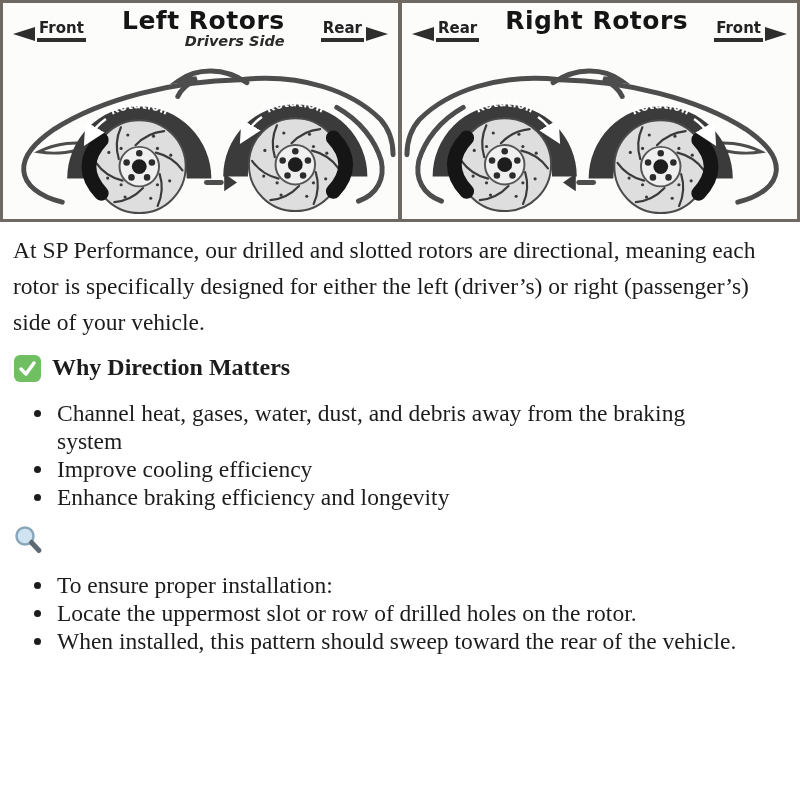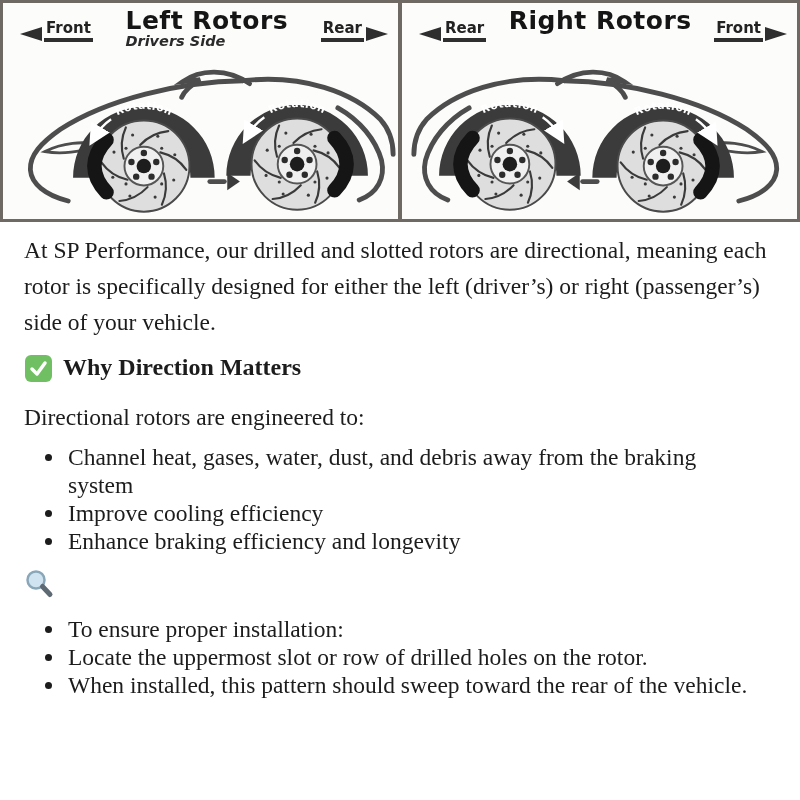--- a/index.html
+++ b/index.html
@@ -6,42 +6,42 @@
   html, body { width: 800px; height: 800px; background: #ffffff; overflow: hidden; }
   body { font-family: "Liberation Serif", serif; color: #1c1c1c; }
 
   
   .figure {
     width: 800px; height: 222px;
     border: 3px solid #6e6963;
     display: flex;
     background: #fcfcfb;
   }
-  .panel { flex: 1 1 0; display: flex; flex-direction: column; overflow: hidden; margin-left: 7px; }
+  .panel { flex: 1 1 0; display: flex; flex-direction: column; overflow: hidden; }
   .panel.left { border-right: 4px solid #6e6963; }
   .panel-header {
     height: 50px; display: flex; justify-content: space-between;
     padding: 5px 10px 0 10px;
     font-family: "DejaVu Sans", sans-serif;
   }
-  .titles { text-align: left; line-height: 1.05; }
+  .titles { text-align: right; line-height: 1.05; }
   .ptitle { font-size: 25px; font-weight: bold; color: #151515; letter-spacing: 0.5px; }
   .psub { font-size: 14.5px; font-weight: bold; font-style: italic; color: #2a2a2a; }
   .dir {
     display: inline-flex; align-items: flex-end; gap: 0px;
     height: 26px; margin-top: 8px;
     font-size: 15px; font-weight: bold; color: #222;
   }
   .dir .lbl { border-bottom: 4px solid #2e2e2e; padding: 0 2px 1px 2px; }
   .dir svg { display: block; margin-bottom: 0; }
   .car { display: block; width: 100%; height: 166px; }
   .rot { fill: #ffffff; font-family: "DejaVu Sans", sans-serif; font-size: 11px; font-weight: bold; letter-spacing: 0.5px; }
 
   
-  .content { padding: 10px 30px 0 24px; }
+  .content { padding: 10px 30px 0 13px; }
   .intro { font-size: 23.5px; line-height: 36px; margin-bottom: 14px; max-width: 750px; }
   .sec-head {
     display: flex; align-items: flex-start; gap: 10px;
     font-size: 24px; font-weight: bold; margin-bottom: 16px;
   }
   .sec-head svg { flex: 0 0 auto; display: block; }
   .sec-head.plain { font-weight: normal; font-size: 23.5px; gap: 6px; color: #222; }
   .lead { font-size: 23.5px; line-height: 36px; margin-bottom: 8px; }
   ul.blist { margin: 0 0 14px 0; padding-left: 42px; list-style: disc; }
   ul.blist li { font-size: 23.5px; line-height: 28px; padding-left: 2px; max-width: 700px; }
@@ -188,21 +188,20 @@
   <p class="intro">At SP Performance, our drilled and slotted rotors are directional, meaning each rotor is specifically designed for either the left (driver’s) or right (passenger’s) side of your vehicle.</p>
 
   <div class="sec-head">
     <svg width="29" height="29" viewBox="0 0 29 29">
       <rect x="1" y="1" width="27" height="27" rx="6" fill="#71bf63"></rect>
       <path d="M8,15 L13,20 L21,9" stroke="#ffffff" stroke-width="3.5" fill="none" stroke-linecap="round" stroke-linejoin="round"></path>
     </svg>
     <span>Why Direction Matters</span>
   </div>
 
-  <p class="lead">Directional rotors are engineered to:</p>
 
   <ul class="blist">
     <li>Channel heat, gases, water, dust, and debris away from the braking system</li>
     <li>Improve cooling efficiency</li>
     <li>Enhance braking efficiency and longevity</li>
   </ul>
 
   <div class="sec-head plain">
     <svg width="30" height="30" viewBox="0 0 30 30">
       <circle cx="12" cy="11" r="8.5" fill="#cfe3f0" stroke="#8aa7ba" stroke-width="2.5"></circle>

